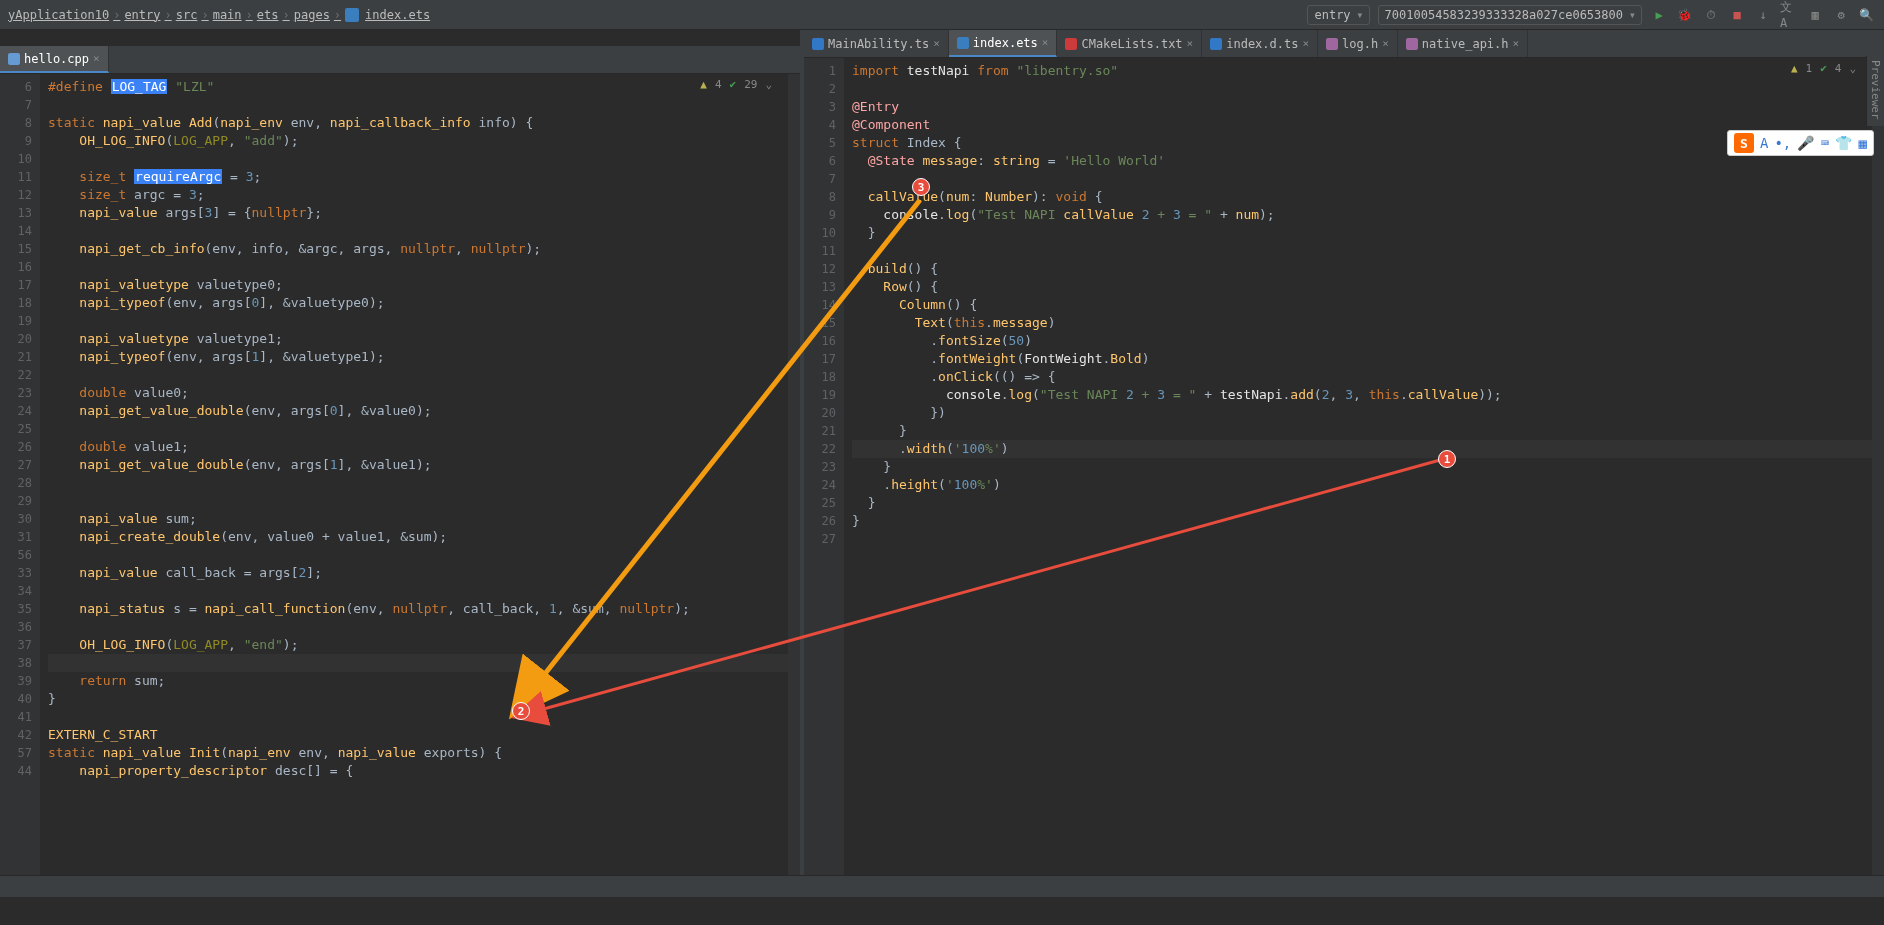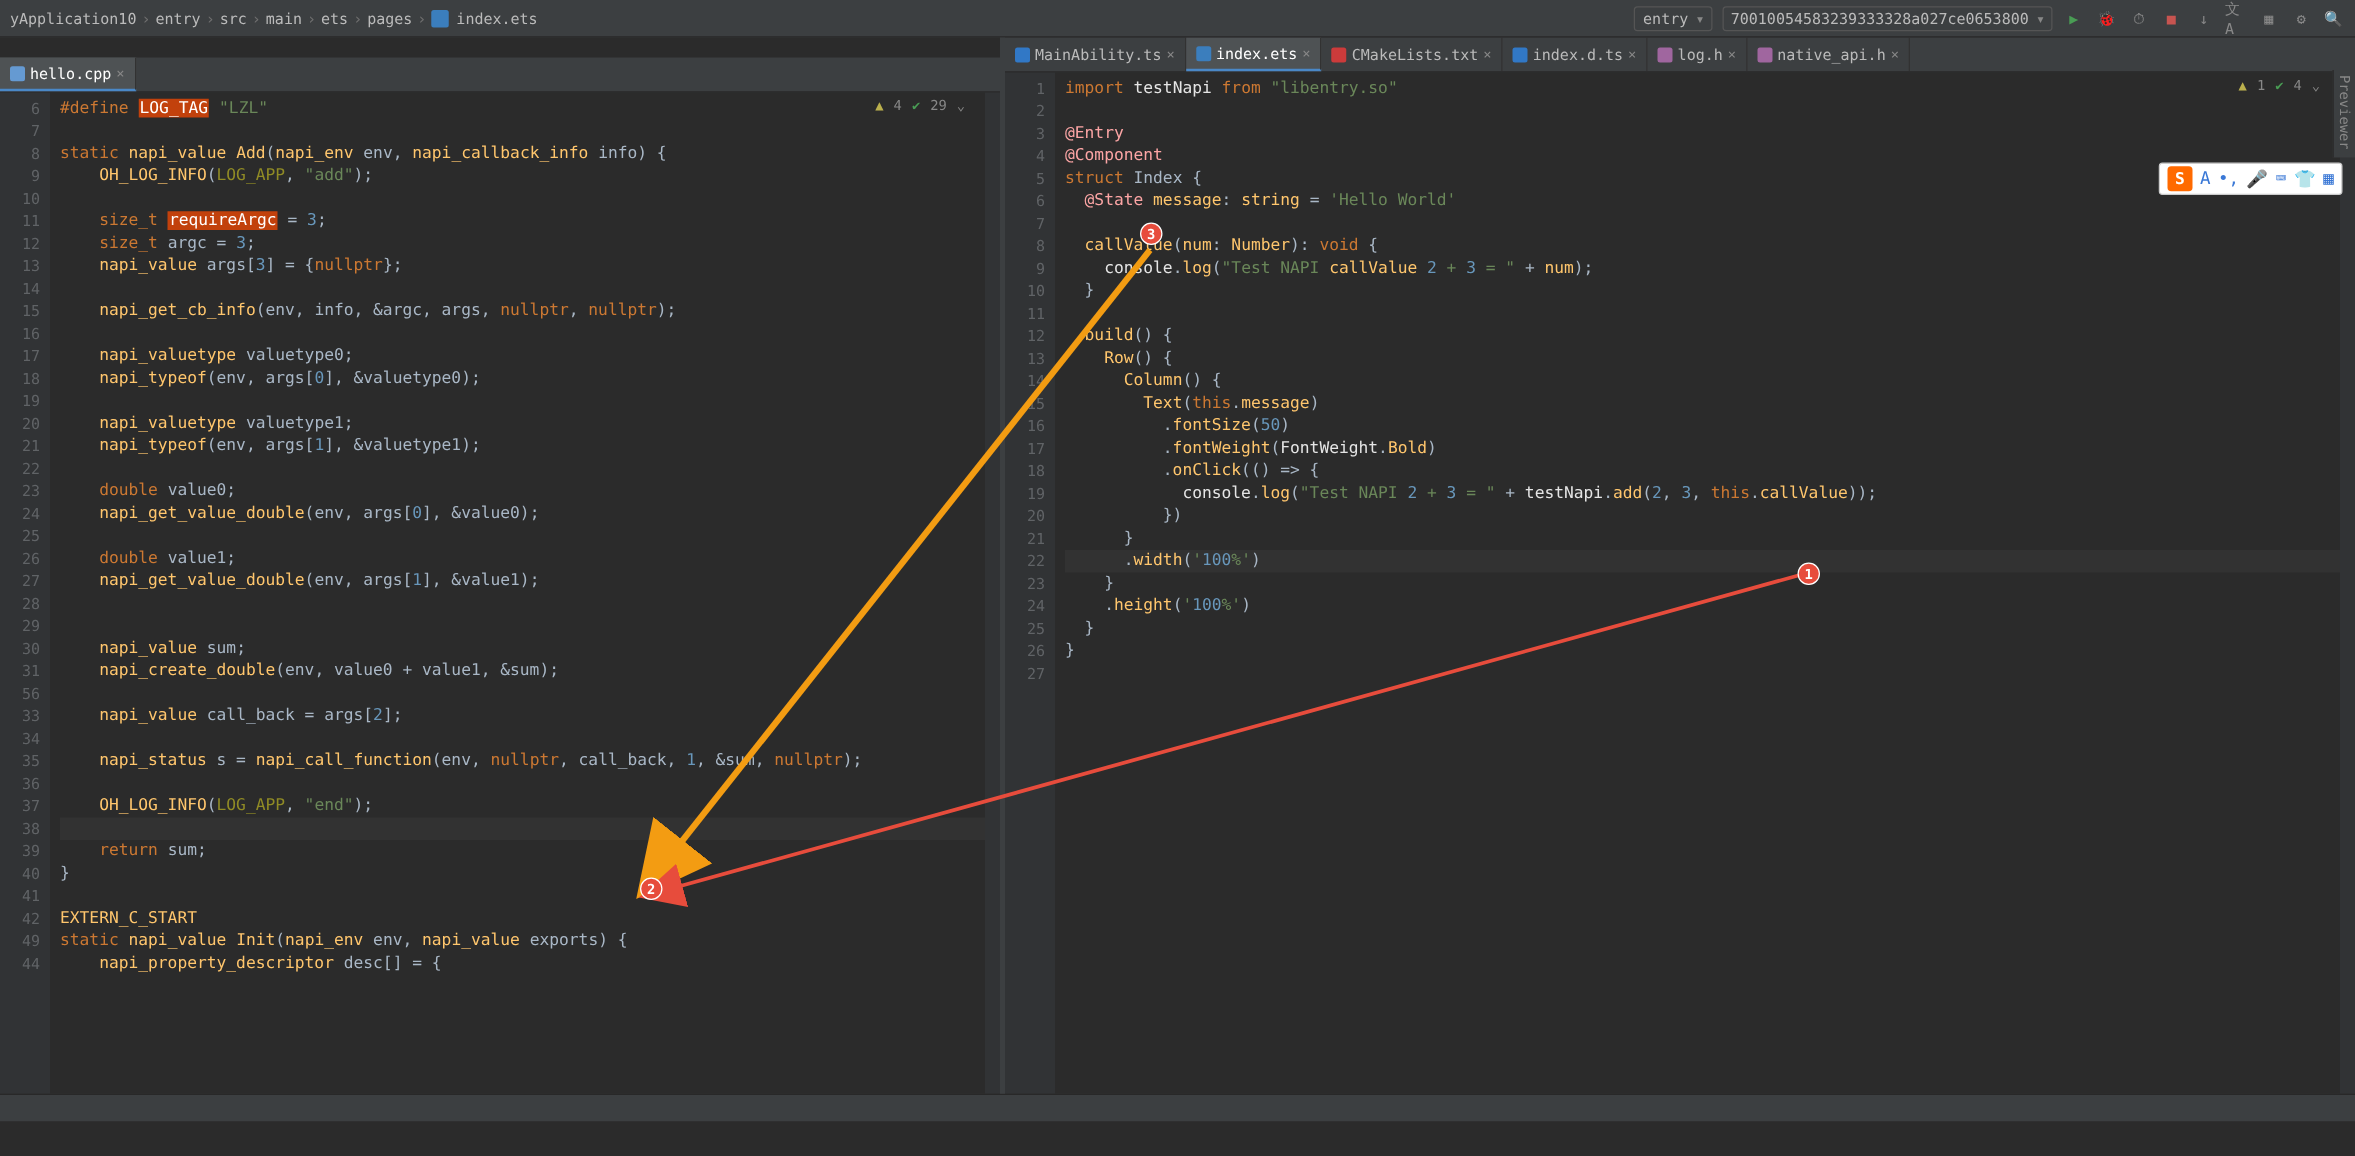--- a/index.html
+++ b/index.html
@@ -15,21 +15,21 @@
 
 
 .top-bar {
   height: 30px;
   background: #3c3f41;
   display: flex;
   align-items: center;
   padding: 0 8px;
   border-bottom: 1px solid #282828;
 }
-.breadcrumb { display: flex; align-items: flex-start; gap: 4px; color: #bbbbbb; flex: 1; }
+.breadcrumb { display: flex; align-items: flex-start; gap: 4px; color: #bbbbbb; flex: 1; text-decoration: underline; }
 .breadcrumb .sep { color: #6e6e6e; }
 .breadcrumb .crumb { cursor: pointer; }
 .breadcrumb .icon-ets { display: inline-block; width: 14px; height: 14px; background: #3b7ebd; border-radius: 2px; margin-right: 2px; vertical-align: middle; }
 .right-tools { display: flex; align-items: center; gap: 8px; }
 .combo {
   background: #3c3f41; border: 1px solid #555;
   padding: 2px 18px 2px 6px; color: #bbb; border-radius: 3px; font-size: 12px;
   position: relative;
 }
 .combo::after { content: "▾"; position: absolute; right: 5px; color: #888; }
@@ -103,21 +103,21 @@
 .inspections .chev { color: #888; }
 
 
 .kw  { color: #cc7832; }
 .fn  { color: #ffc66d; }
 .str { color: #6a8759; }
 .num { color: #6897bb; }
 .id  { color: #e5e5e5; }
 .mac { color: #908b25; }
 .at  { color: #fca5a5; }
-.hlbg { background: #c2410c; color: #fff; padding: 0 1px; }
+.hlbg { background: #3b82f6; color: #fff; padding: 0 1px; }
 
 
 .bubble {
   position: absolute; width: 18px; height: 18px; border-radius: 50%;
   background: #e74c3c; color: #fff; font-size: 11px; font-weight: bold;
   display: flex; align-items: center; justify-content: center;
   border: 1px solid #fff; z-index: 10;
 }
 
 
@@ -224,21 +224,21 @@
             <div class="ln">33</div>
             <div class="ln">34</div>
             <div class="ln">35</div>
             <div class="ln">36</div>
             <div class="ln">37</div>
             <div class="ln">38</div>
             <div class="ln">39</div>
             <div class="ln">40</div>
             <div class="ln">41</div>
             <div class="ln">42</div>
-            <div class="ln">49</div>
+            <div class="ln">57</div>
             <div class="ln">44</div>
           </div>
         <div class="code" id="code-left"><div class="code-line"><span class="kw">#define</span> <span class="hlbg">LOG_TAG</span> <span class="str">"LZL"</span></div><div class="code-line"></div><div class="code-line"><span class="kw">static</span> <span class="fn">napi_value</span> <span class="fn">Add</span>(<span class="fn">napi_env</span> env, <span class="fn">napi_callback_info</span> info) {</div><div class="code-line">    <span class="fn">OH_LOG_INFO</span>(<span class="mac">LOG_APP</span>, <span class="str">"add"</span>);</div><div class="code-line"></div><div class="code-line">    <span class="kw">size_t</span> <span class="hlbg">requireArgc</span> = <span class="num">3</span>;</div><div class="code-line">    <span class="kw">size_t</span> argc = <span class="num">3</span>;</div><div class="code-line">    <span class="fn">napi_value</span> args[<span class="num">3</span>] = {<span class="kw">nullptr</span>};</div><div class="code-line"></div><div class="code-line">    <span class="fn">napi_get_cb_info</span>(env, info, &amp;argc, args, <span class="kw">nullptr</span>, <span class="kw">nullptr</span>);</div><div class="code-line"></div><div class="code-line">    <span class="fn">napi_valuetype</span> valuetype0;</div><div class="code-line">    <span class="fn">napi_typeof</span>(env, args[<span class="num">0</span>], &amp;valuetype0);</div><div class="code-line"></div><div class="code-line">    <span class="fn">napi_valuetype</span> valuetype1;</div><div class="code-line">    <span class="fn">napi_typeof</span>(env, args[<span class="num">1</span>], &amp;valuetype1);</div><div class="code-line"></div><div class="code-line">    <span class="kw">double</span> value0;</div><div class="code-line">    <span class="fn">napi_get_value_double</span>(env, args[<span class="num">0</span>], &amp;value0);</div><div class="code-line"></div><div class="code-line">    <span class="kw">double</span> value1;</div><div class="code-line">    <span class="fn">napi_get_value_double</span>(env, args[<span class="num">1</span>], &amp;value1);</div><div class="code-line"></div><div class="code-line"></div><div class="code-line">    <span class="fn">napi_value</span> sum;</div><div class="code-line">    <span class="fn">napi_create_double</span>(env, value0 + value1, &amp;sum);</div><div class="code-line"></div><div class="code-line">    <span class="fn">napi_value</span> call_back = args[<span class="num">2</span>];</div><div class="code-line"></div><div class="code-line">    <span class="fn">napi_status</span> s = <span class="fn">napi_call_function</span>(env, <span class="kw">nullptr</span>, call_back, <span class="num">1</span>, &amp;sum, <span class="kw">nullptr</span>);</div><div class="code-line"></div><div class="code-line">    <span class="fn">OH_LOG_INFO</span>(<span class="mac">LOG_APP</span>, <span class="str">"end"</span>);</div><div class="code-line hl-line"></div><div class="code-line">    <span class="kw">return</span> sum;</div><div class="code-line">}</div><div class="code-line"></div><div class="code-line"><span class="fn">EXTERN_C_START</span></div><div class="code-line"><span class="kw">static</span> <span class="fn">napi_value</span> <span class="fn">Init</span>(<span class="fn">napi_env</span> env, <span class="fn">napi_value</span> exports) {</div><div class="code-line">    <span class="fn">napi_property_descriptor</span> desc[] = {</div></div>
         <div class="marker-col"></div>
         <div class="inspections">
           <span class="warn">▲</span>
             <span>4</span>
           <span class="ok">✔</span>
             <span>29</span>
           <span class="chev">⌄</span>

